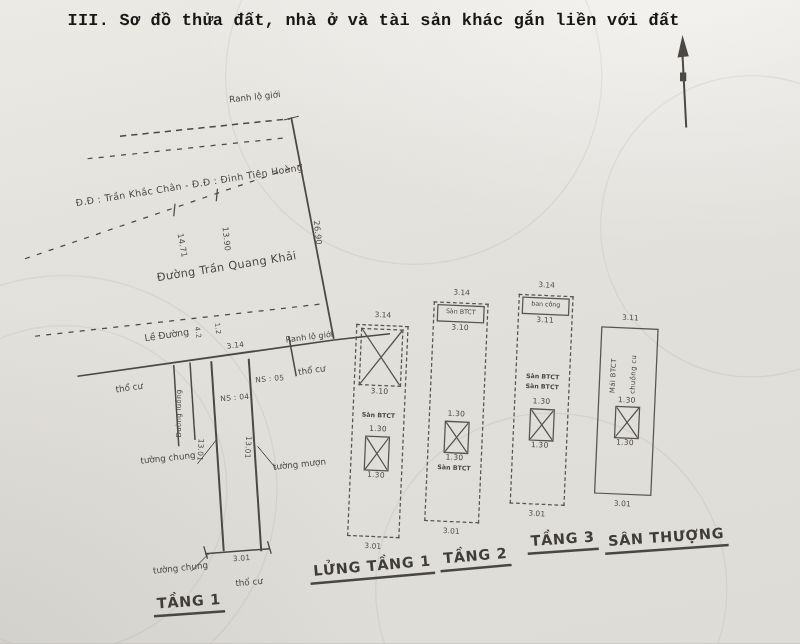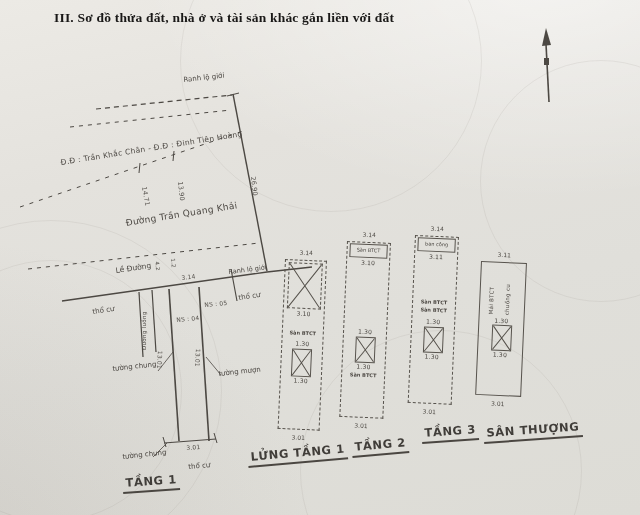--- a/index.html
+++ b/index.html
@@ -33,21 +33,21 @@
 <body>
 
 <div id="page">
 
   <div class="wm" style="left:-120px;top:220px;width:340px;height:340px;"></div>
   <div class="wm" style="left:-80px;top:260px;width:260px;height:260px;"></div>
   <div class="wm" style="left:180px;top:-90px;width:300px;height:300px;"></div>
   <div class="wm" style="left:300px;top:330px;width:280px;height:280px;"></div>
   <div class="wm" style="left:480px;top:60px;width:240px;height:240px;"></div>
 
-  <div class="lbl title" style="left:54px;top:10px;">III. Sơ đồ thửa đất, nhà ở và tài sản khác gắn liền với đất</div>
+  <div class="lbl title" style="left:54px;top:10px;font-family:Liberation Mono, monospace;">III. Sơ đồ thửa đất, nhà ở và tài sản khác gắn liền với đất</div>
 
   <svg class="lines" width="640" height="515" viewBox="0 0 640 515">
     <g stroke="#4c4843" fill="none">
 
       <g>
         <path d="M546,44 L549,102" stroke-width="1.6"></path>
         <polygon points="542,46 546,28 551,45" fill="#4c4843" stroke="none"></polygon>
         <rect x="544" y="58" width="5" height="7" fill="#4c4843" stroke="none"></rect>
       </g>
 

